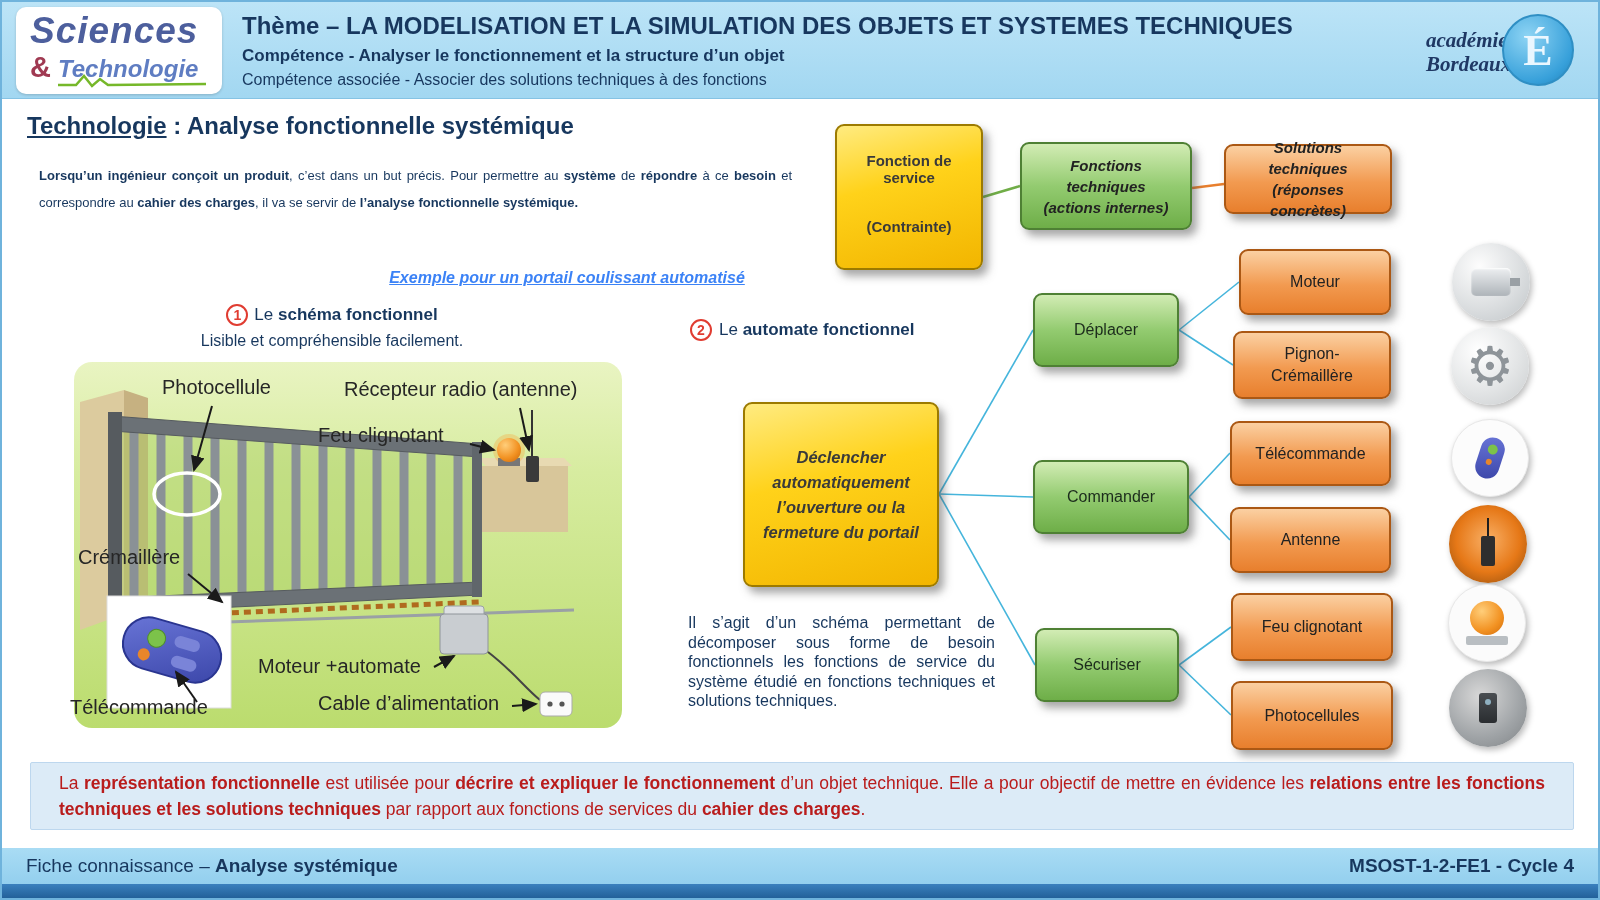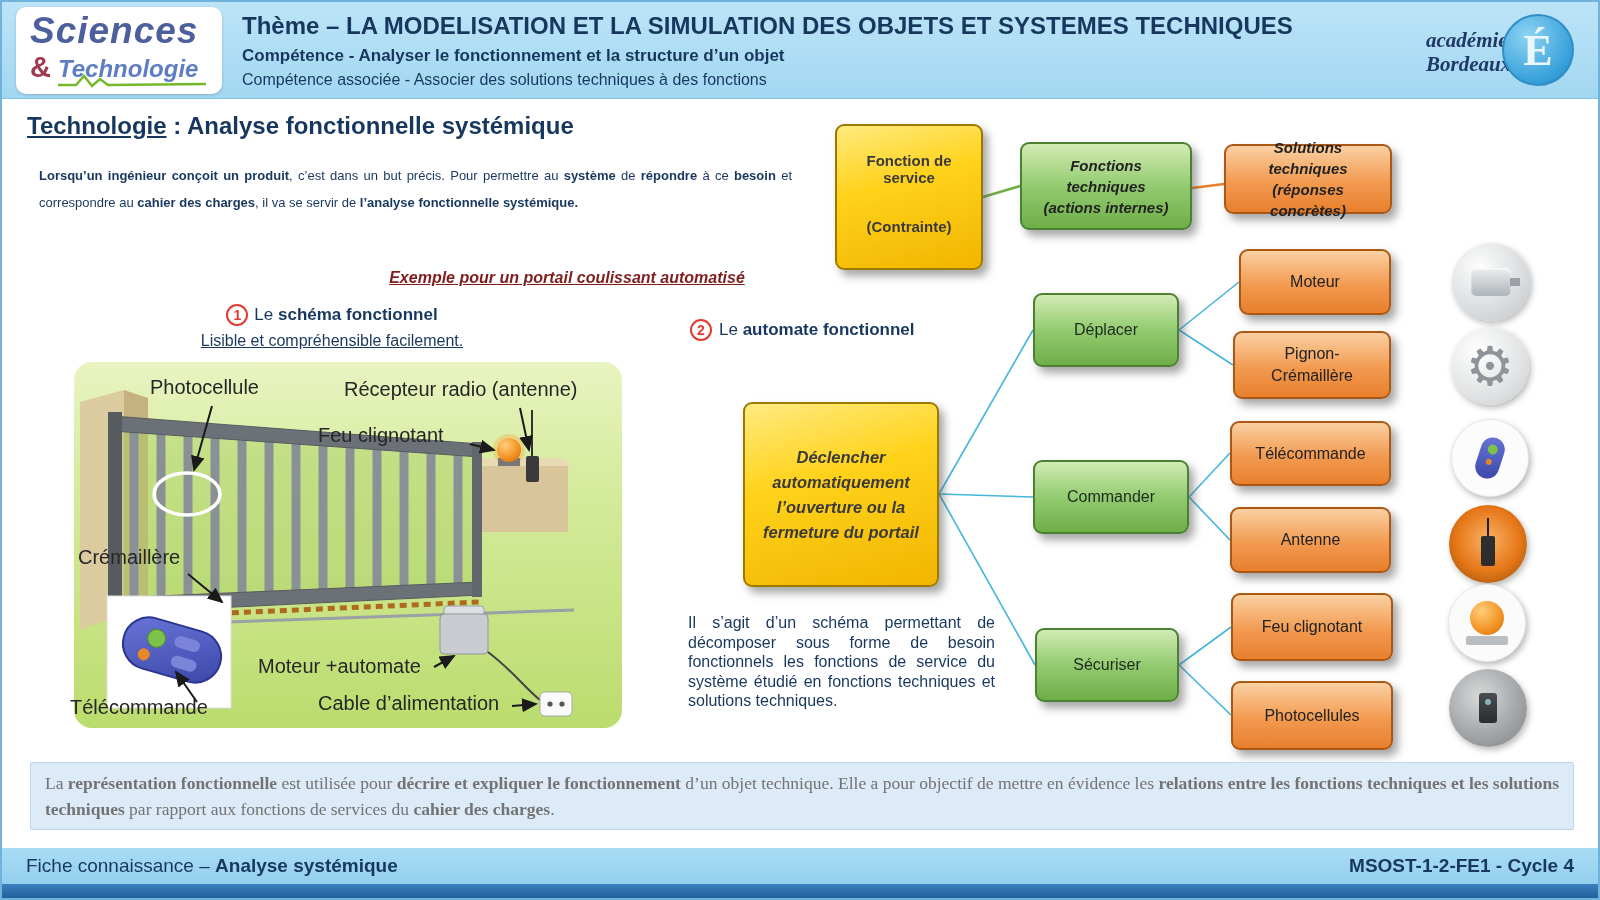--- a/index.html
+++ b/index.html
@@ -25,27 +25,27 @@
                    font-weight:bold; font-style:italic; color:#1F3864; font-size:21px; line-height:24px; }
   .academie-emblem { position:absolute; left:1500px; top:12px; width:72px; height:72px; border-radius:50%;
                      background:radial-gradient(circle at 35% 30%, #8ED4F4, #37A0DA 70%, #1F7FB8);
                      border:2px solid #2F8FC4; display:flex; align-items:center; justify-content:center;
                      font-size:44px; font-weight:bold; color:#EAF7FF; font-family:"Liberation Serif", serif; }
   .page-title { position:absolute; left:25px; top:110px; font-size:24px; font-weight:bold; color:#17375E; }
   .page-title .u { text-decoration:underline; }
   .intro { position:absolute; left:37px; top:160px; width:753px; font-size:13px; line-height:27px;
            color:#17375E; text-align:justify; }
   .example-title { position:absolute; left:300px; top:267px; width:530px; text-align:center;
-                   font-size:16px; font-weight:bold; font-style:italic; text-decoration:underline; color:#7f1d1d; }
+                   font-size:16px; font-weight:bold; font-style:italic; text-decoration:underline; color:#3b82f6; }
   .badge { width:22px; height:22px; min-width:22px; border:2px solid #E03C31; border-radius:50%; color:#E03C31;
            font-size:14px; font-weight:bold; display:inline-flex; align-items:center; justify-content:center;
            background:#fff; }
   .schema-heading { position:absolute; left:150px; top:302px; width:360px; display:flex; gap:6px;
                     align-items:center; justify-content:center; font-size:17px; color:#17375E; }
-  .schema-sub { position:absolute; left:150px; top:330px; width:360px; text-align:center; font-size:16px; color:#17375E;text-decoration:underline; }
+  .schema-sub { position:absolute; left:150px; top:330px; width:360px; text-align:center; font-size:16px; color:#17375E; }
   .diag-heading { position:absolute; left:688px; top:317px; display:flex; gap:7px; align-items:center;
                   font-size:17px; color:#17375E; }
 
   
   .gate { position:absolute; left:72px; top:360px; width:548px; height:366px; }
   .gate svg { position:absolute; left:0; top:0; }
   .gate-label { position:absolute; font-size:20px; color:#262626; white-space:nowrap; }
 
   
   .box3d { position:absolute; display:flex; align-items:center; justify-content:center; text-align:center;
@@ -87,22 +87,22 @@
   .ic-ant { width:14px; height:30px; background:#2E2E2E; border-radius:2px; position:relative; margin-top:14px; }
   .ic-ant::before { content:""; position:absolute; left:6px; top:-18px; width:2px; height:18px; background:#1E1E1E; }
   .ic-beacon { width:34px; height:34px; border-radius:50%;
                background:radial-gradient(circle at 35% 30%, #FFCE7A, #F29222 60%, #D06A0A); }
   .ic-beacon-base { width:42px; height:9px; background:#B9BEC2; border-radius:2px; margin-top:1px; }
   .ic-photo { width:18px; height:30px; background:linear-gradient(#4A4E52,#2A2D30); border-radius:3px; position:relative; }
   .ic-photo::before { content:""; position:absolute; left:6px; top:6px; width:6px; height:6px; border-radius:50%; background:#8FB0C0; }
 
   
   .summary { position:absolute; left:28px; top:760px; width:1544px; height:68px; background:#DCEBF7;
-             border:1px solid #BDD7EE; border-radius:2px; padding:7px 14px; font-size:17.5px; line-height:26px;
-             color:#737373; text-align:justify;font-family:Liberation Serif, serif; }
+             border:1px solid #BDD7EE; border-radius:2px; padding:7px 28px; font-size:17.5px; line-height:26px;
+             color:#b91c1c; text-align:justify; }
   .footer { position:absolute; left:0; top:846px; width:100%; height:36px;
             background:linear-gradient(180deg,#A9DCF4,#93CFEE); display:flex; align-items:center;
             justify-content:space-between; padding:0 24px; font-size:19px; color:#17375E; }
   .footer-right { font-weight:bold; }
   .bottom-strip { position:absolute; left:0; top:882px; width:100%; height:16px;
                   background:linear-gradient(180deg,#3A80BE,#1F5C94); }
 </style>
 </head>
 <body>
 
@@ -230,21 +230,21 @@
       <g stroke="#1a1a1a" stroke-width="2" marker-end="url(#arr)">
         <line x1="138" y1="44" x2="120" y2="108"></line>
         <line x1="446" y1="46" x2="455" y2="88"></line>
         <line x1="396" y1="82" x2="420" y2="88"></line>
         <line x1="114" y1="212" x2="148" y2="240"></line>
         <line x1="123" y1="340" x2="102" y2="310"></line>
         <line x1="360" y1="305" x2="380" y2="294"></line>
         <line x1="438" y1="344" x2="462" y2="342"></line>
       </g>
     </svg>
-    <div class="gate-label" style="left:76px;  top:14px;">Photocellule</div>
+    <div class="gate-label" style="left:88px;  top:14px;">Photocellule</div>
     <div class="gate-label" style="left:270px; top:16px;">Récepteur radio (antenne)</div>
     <div class="gate-label" style="left:244px; top:62px;">Feu clignotant</div>
     <div class="gate-label" style="left:4px;   top:184px;">Crémaillère</div>
     <div class="gate-label" style="left:-4px;  top:334px;">Télécommande</div>
     <div class="gate-label" style="left:184px; top:293px;">Moteur +automate</div>
     <div class="gate-label" style="left:244px; top:330px;">Cable d’alimentation</div>
   </div>
 
   <svg class="connectors" width="780" height="690">
     <g stroke="#45B5DC" stroke-width="1.6">

